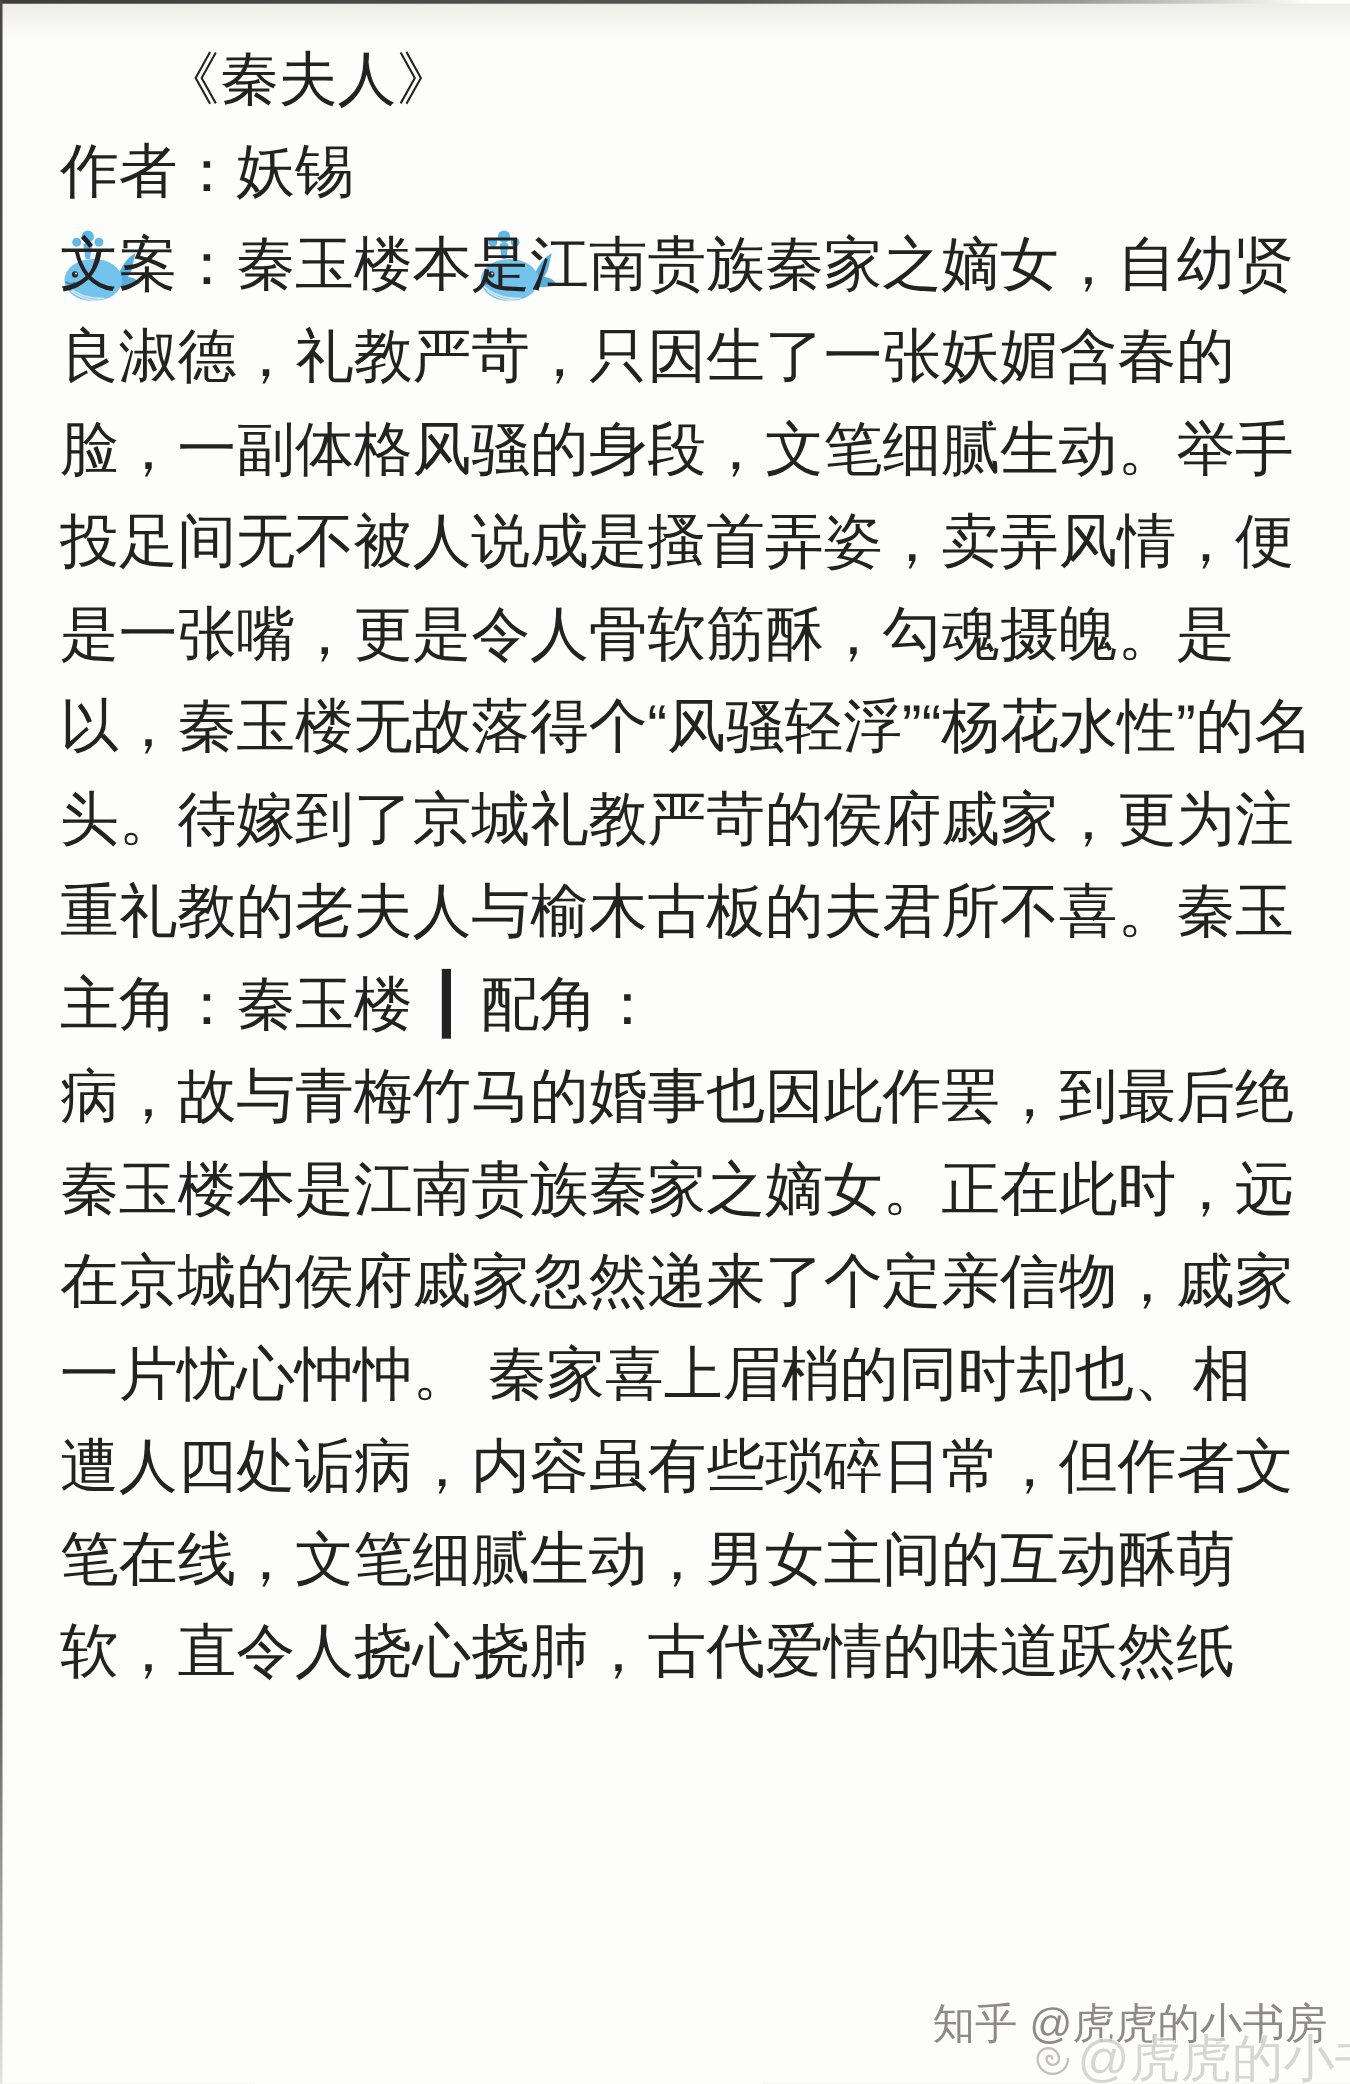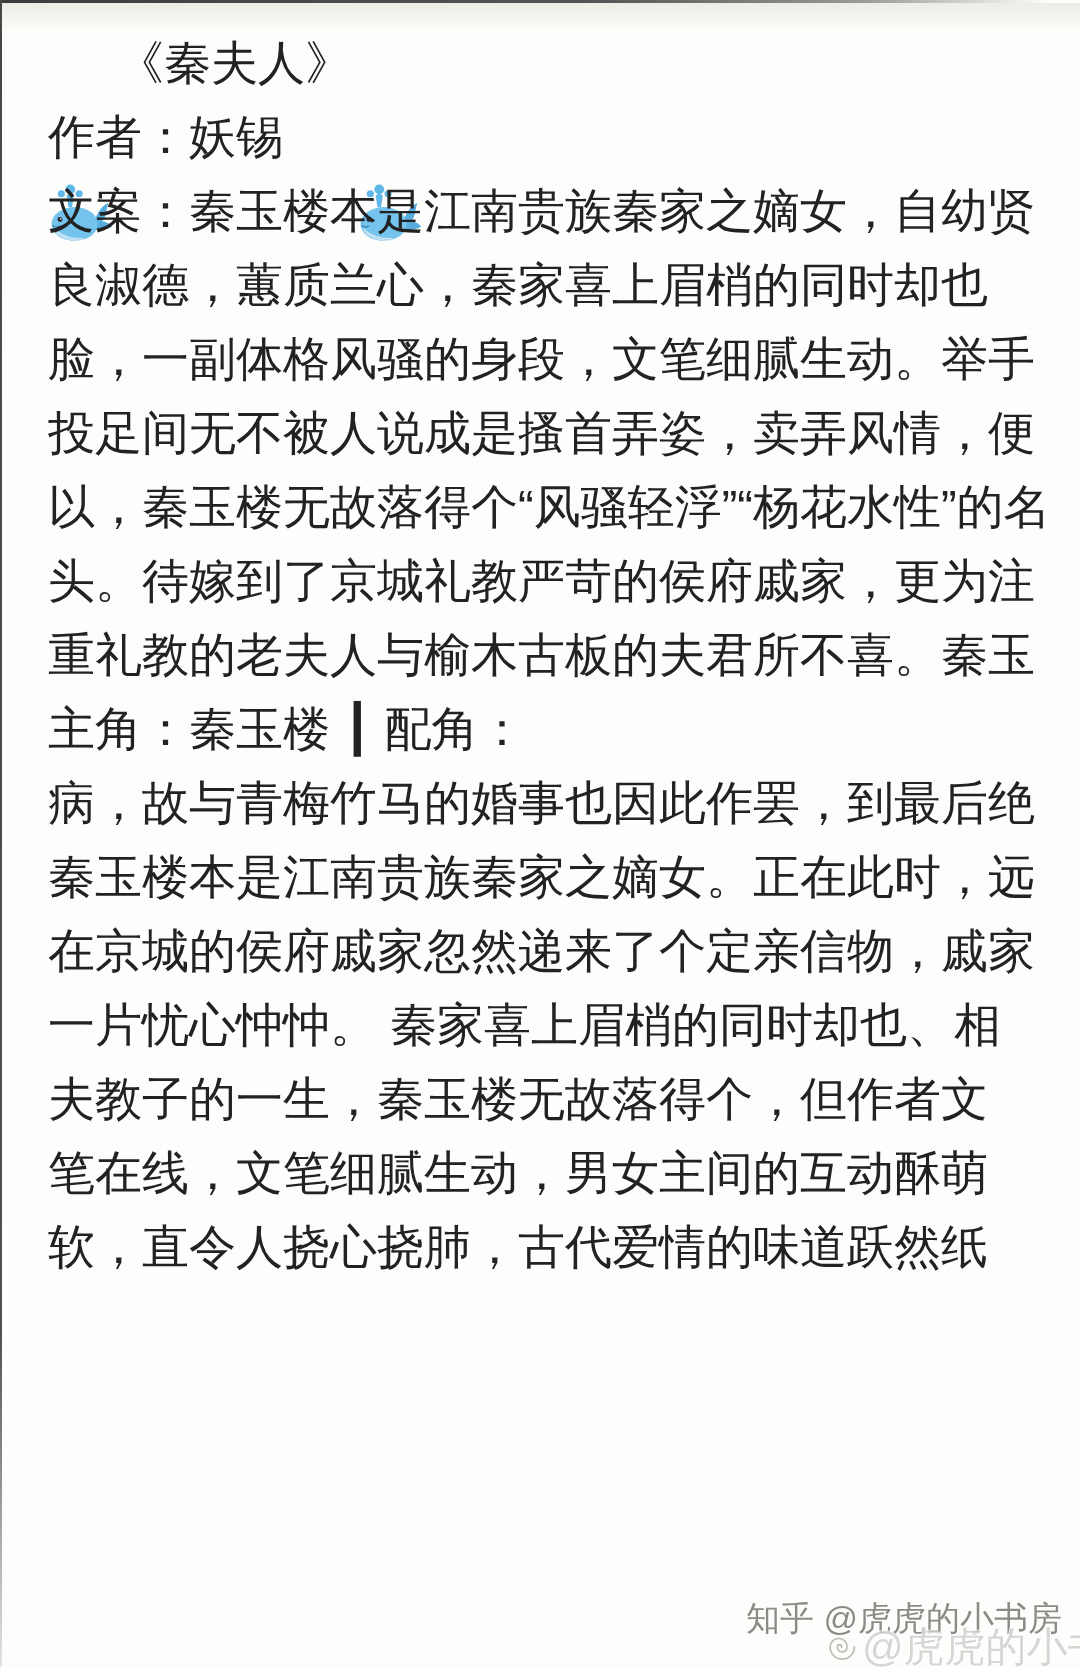--- a/index.html
+++ b/index.html
@@ -45,21 +45,21 @@
     font-size: 47px;
     line-height: 74px;
     height: 74px;
     color: #222222;
     letter-spacing: 0px;
     white-space: pre;
   }
   .title-line {
     display: flex;
     align-items: flex-end;
-    gap: 5px;
+    gap: 17px;
     height: 74px;
   }
   .whale {
     display: inline-block;
     width: 64px;
     height: 64px;
     flex: 0 0 auto;
   }
   .whale svg { width: 100%; height: 100%; display: block; }
   .wm {
@@ -137,32 +137,33 @@
           <path d="M10 55 Q22 64 36 63.2" fill="none" stroke="#cfe6f4" stroke-width="1.6"></path>
           <circle cx="13.5" cy="40" r="2.8" fill="#2b2b2b"></circle>
           <circle cx="14.4" cy="39.2" r="0.9" fill="#ffffff"></circle>
           <path d="M5.5 47 Q9 49.5 13 47.5" fill="none" stroke="#3f85b5" stroke-width="1.6" stroke-linecap="round"></path>
         </svg>
       </span>
     </div>
 
     <div class="line">作者：妖锡</div>
     <div class="line">文案：秦玉楼本是江南贵族秦家之嫡女，自幼贤</div>
-    <div class="line">良淑德，蕙质兰心，秦家喜上眉梢的同时却也</div>
+    <div class="line">良淑德，礼教严苛，只因生了一张妖媚含春的</div>
     <div class="line">脸，一副体格风骚的身段，文笔细腻生动。举手</div>
     <div class="line">投足间无不被人说成是搔首弄姿，卖弄风情，便</div>
+    <div class="line">是一张嘴，更是令人骨软筋酥，勾魂摄魄。是</div>
     <div class="line">以，秦玉楼无故落得个“风骚轻浮”“杨花水性”的名</div>
     <div class="line">头。待嫁到了京城礼教严苛的侯府戚家，更为注</div>
     <div class="line">重礼教的老夫人与榆木古板的夫君所不喜。秦玉</div>
     <div class="line">主角：秦玉楼 ┃ 配角：</div>
     <div class="line">病，故与青梅竹马的婚事也因此作罢，到最后绝</div>
     <div class="line">秦玉楼本是江南贵族秦家之嫡女。正在此时，远</div>
     <div class="line">在京城的侯府戚家忽然递来了个定亲信物，戚家</div>
     <div class="line">一片忧心忡忡。 秦家喜上眉梢的同时却也、相</div>
-    <div class="line">夫教子的一生，秦玉楼无故落得个，但作者文</div>
+    <div class="line">遭人四处诟病，内容虽有些琐碎日常，但作者文</div>
     <div class="line">笔在线，文笔细腻生动，男女主间的互动酥萌</div>
     <div class="line">软，直令人挠心挠肺，古代爱情的味道跃然纸</div>
   </div>
 
   <div class="wm wm-top">知乎 @虎虎的小书房</div>
 
   <div class="wm-spiral">
     <svg viewBox="0 0 40 40" xmlns="http://www.w3.org/2000/svg">
       <path d="M22 20 a2.5 2.5 0 1 0 -5 0 a5.5 5.5 0 1 0 11 0 a9.5 9.5 0 1 0 -19 0 a13.5 13.5 0 1 0 27 0" fill="none" stroke="#8f8d89" stroke-width="2" stroke-linecap="round"></path>
     </svg>

